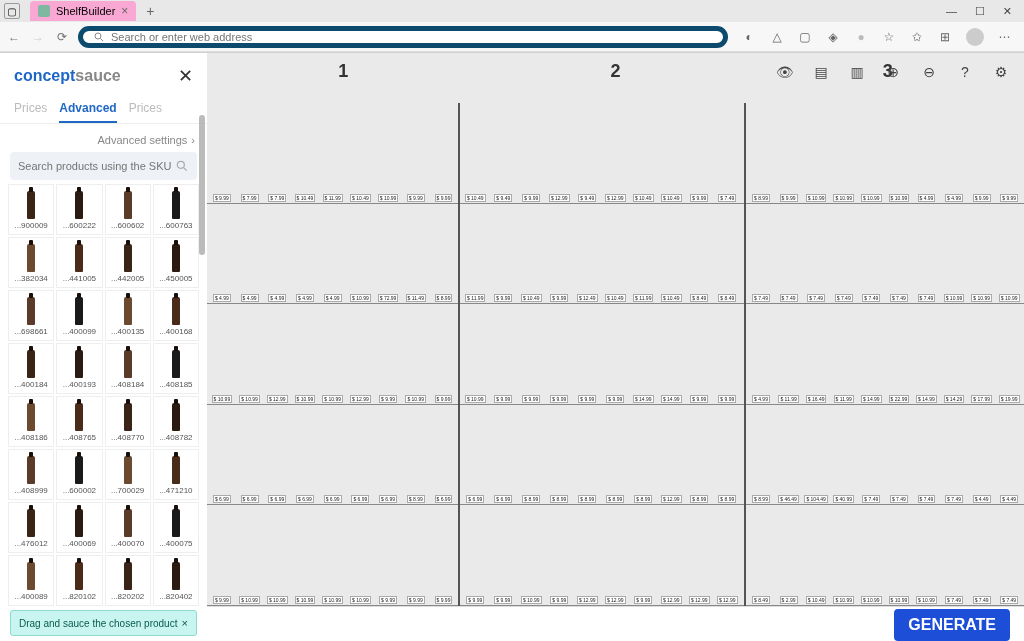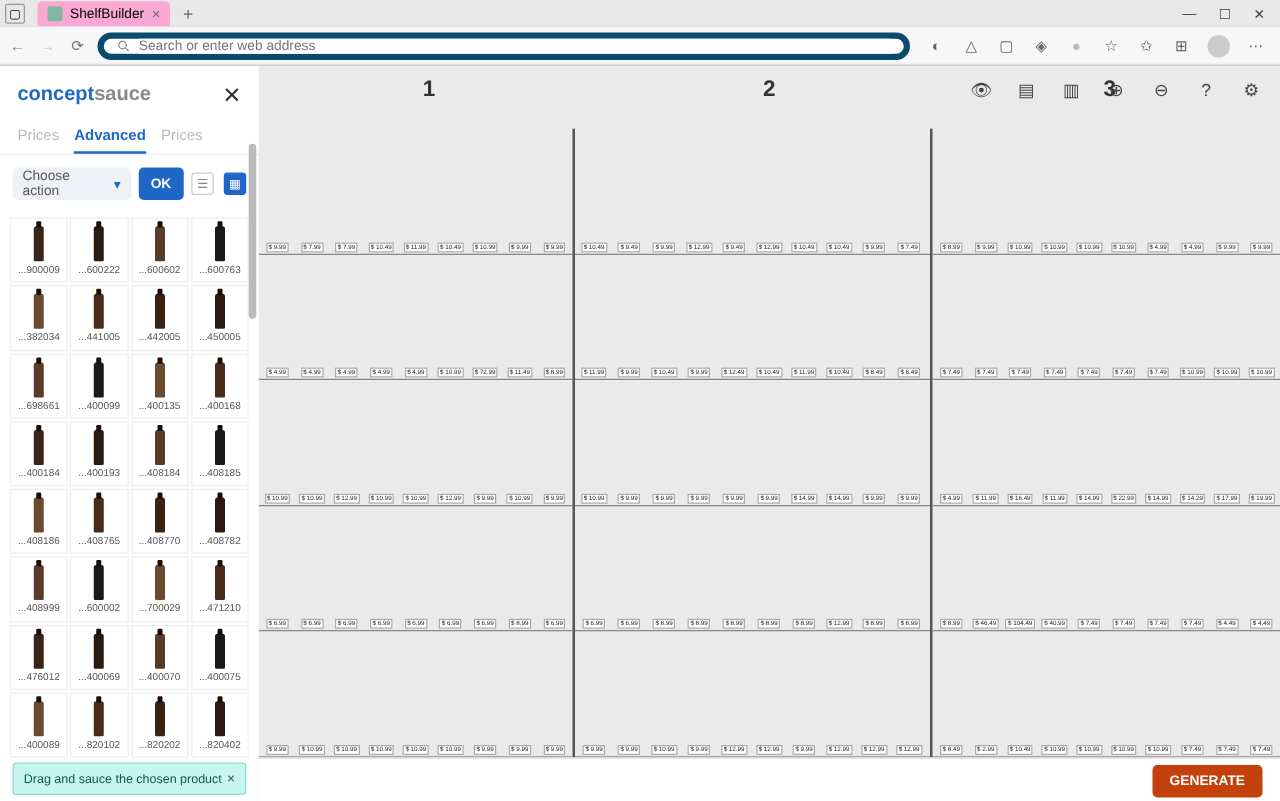--- a/index.html
+++ b/index.html
@@ -70,21 +70,21 @@
 .section.s2{flex:0 0 35%}
 .section.s3{flex:1}
 .shelf-row{height:20%;border-bottom:1px solid #888;display:flex;align-items:flex-end;padding:0 1px}
 .item{flex:1;min-width:0;display:flex;flex-direction:column;align-items:center;max-width:28px}
 .bottle{width:85%;height:72%;border-radius:2px 2px 1px 1px;position:relative;margin-bottom:1px}
 .bottle::before{content:"";position:absolute;top:-20%;left:30%;width:40%;height:25%;background:inherit;filter:brightness(.7);border-radius:1px}
 .bottle::after{content:"";position:absolute;top:40%;left:10%;right:10%;height:35%;background:rgba(255,255,255,.25);border-radius:1px}
 .price{font-size:5px;background:#fff;border:0.5px solid #aaa;padding:0 1px;color:#222;white-space:nowrap;line-height:1.2;margin-bottom:1px}
 
 .footer{position:absolute;bottom:0;left:0;right:0;height:36px;background:#fff;display:flex;align-items:center;justify-content:flex-end;padding:0 14px;border-top:1px solid #ddd}
-.generate-btn{background:#c2410c;color:#fff;border:none;border-radius:4px;padding:7px 14px;font-size:11px;font-weight:600;cursor:pointer}
+.generate-btn{background:#1d4ed8;color:#fff;border:none;border-radius:4px;padding:7px 14px;font-size:16px;font-weight:600;cursor:pointer}
 
 .canvas-scrollbar{position:absolute;right:2px;top:52px;bottom:0;width:6px}
 .canvas-scrollbar .thumb-s{position:absolute;top:10px;width:100%;height:140px;background:#bbb;border-radius:3px}
 </style>
 </head>
 <body>
 
 <div class="browser-chrome">
   <div class="window-bar">
     <div class="left">
@@ -134,29 +134,31 @@
       <div class="brand">
         <span class="b1">concept</span><span class="b2">sauce</span>
       </div>
       <span class="close-panel">✕</span>
     </div>
     <div class="tabs">
       <div class="tab-item">Prices</div>
       <div class="tab-item active">Advanced</div>
       <div class="tab-item">Prices</div>
     </div>
-    <div class="action-row">
-      <div class="choose-action">
-        <span>Choose action</span>
-        <span style="color:#1e67c7">▾</span>
-      </div>
-      <button class="ok-btn">OK</button>
-      <div class="view-icons">
-        <span class="view-ic">☰</span>
-        <span class="view-ic active">▦</span>
+    <div class="adv-row">
+      <span>Advanced settings</span>
+      <span>›</span>
+    </div>
+    <div class="search-row">
+      <div class="search-box">
+        <input placeholder="Search products using the SKU" style="">
+        <svg width="14" height="14" viewBox="0 0 24 24" style="color:#aaa">
+            <circle cx="10" cy="10" r="6" fill="none" stroke="currentColor" stroke-width="2"></circle>
+            <line x1="15" y1="15" x2="20" y2="20" stroke="currentColor" stroke-width="2"></line>
+          </svg>
       </div>
     </div>
     <div class="product-grid" id="product-grid">
         <div class="product-card">
           <div class="thumb">
             <div class="bottle-thumb" style="background: rgb(58, 36, 24);"></div>
           </div>
           <div class="sku-label">...900009</div>
         </div>
         <div class="product-card">

